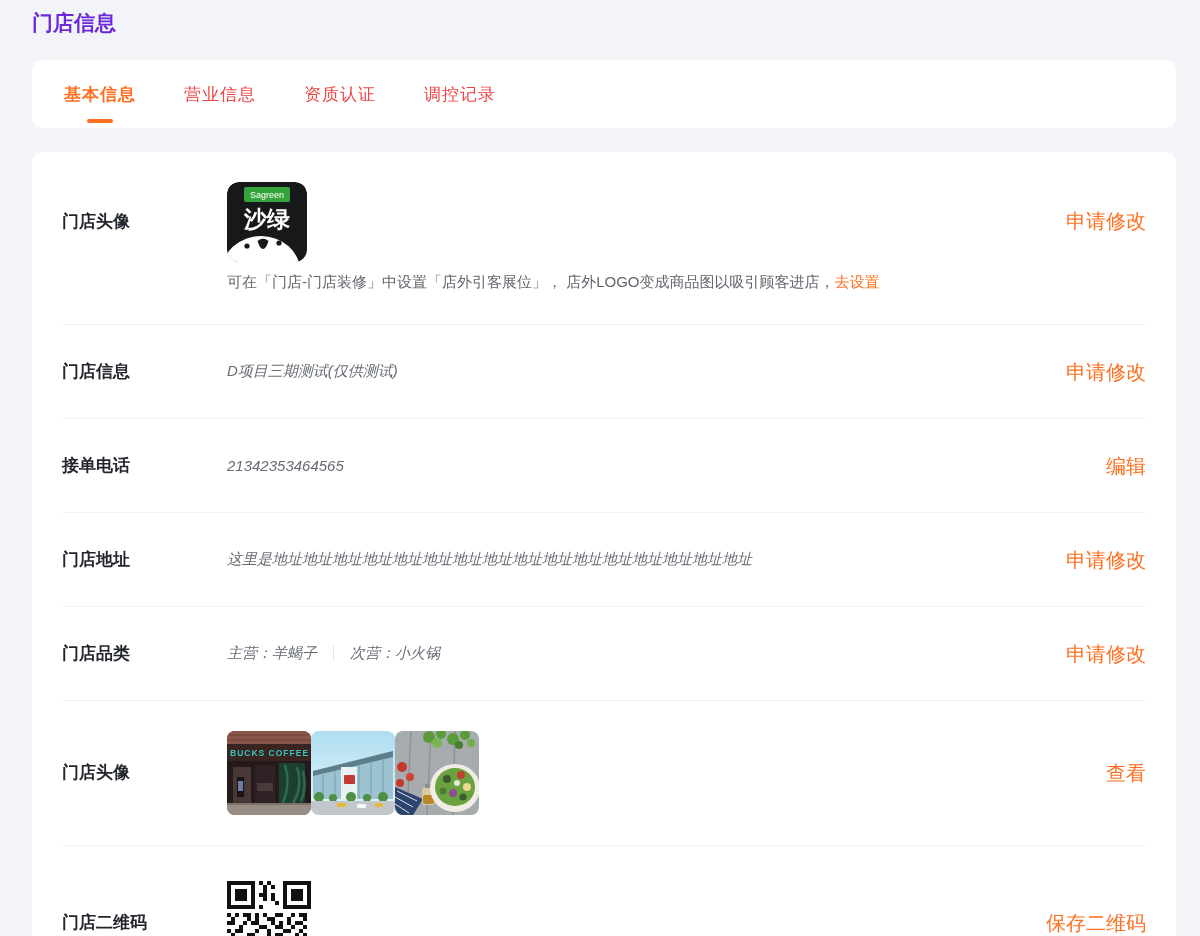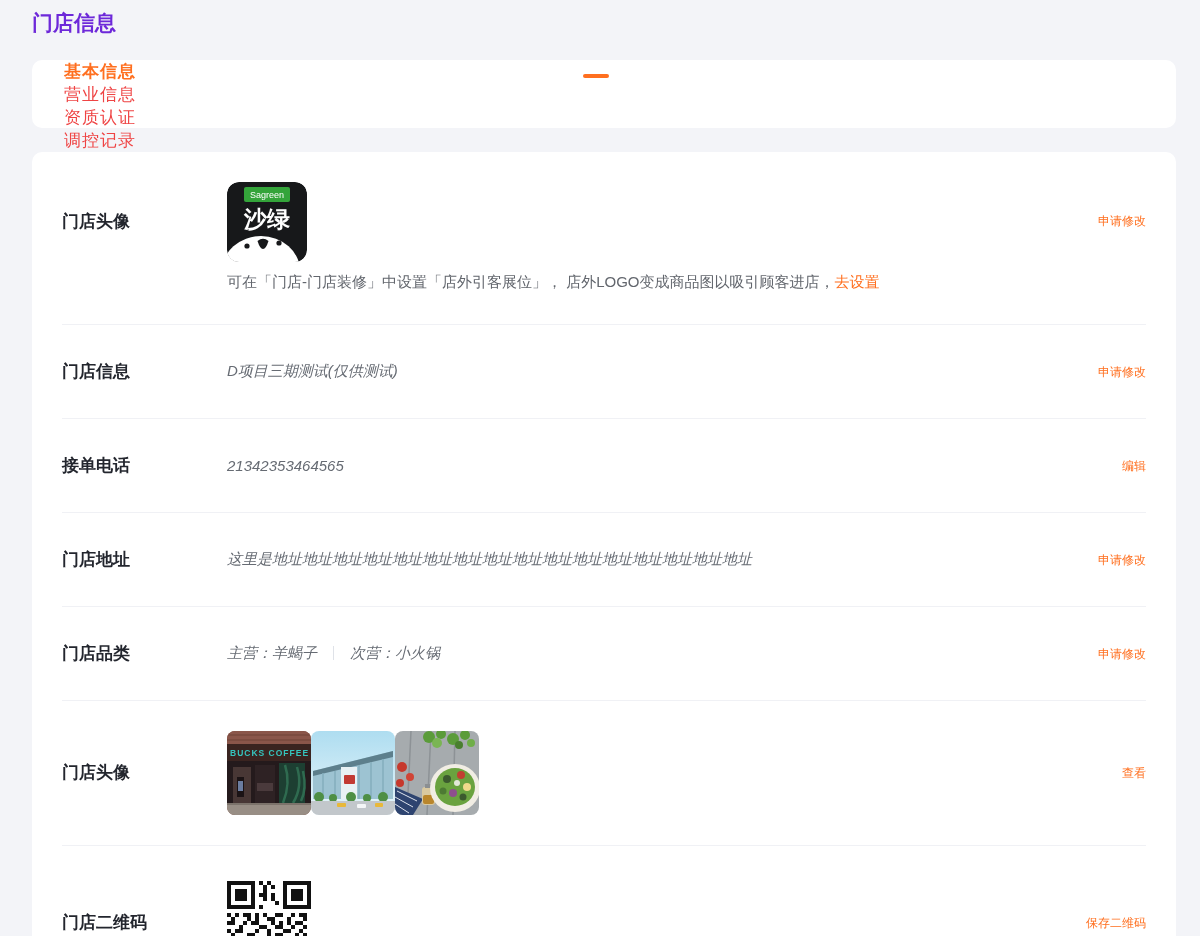--- a/index.html
+++ b/index.html
@@ -15,21 +15,20 @@
     font-weight:700;
     color:#6d28d9;
     line-height:29px;
   }
   .card { background:#fff; border-radius:10px; }
   .tabs-card {
     margin:23px 24px 0 32px;
     width:1144px; height:68px;
     display:flex; align-items:stretch;
     padding-left:32px;
-    flex-direction:column;
   }
   .tab {
     display:flex; align-items:center;
     margin-right:48px;
     font-size:17px; color:#ef4444;
     position:relative; cursor:pointer;
     letter-spacing:1px;
   }
   .tab.active { color:#ff6f1f; font-weight:600; }
   .tab.active::after {
@@ -47,21 +46,21 @@
   .row { display:flex; align-items:center; min-height:94px; }
   .row + .row { border-top:1px solid #f0f1f5; }
   .row-label {
     width:165px; flex-shrink:0;
     font-size:17px; font-weight:600; color:#23262e;
     line-height:24px;
   }
   .row-value { flex:1; font-size:15px; color:#666b73; margin-right:24px;font-style:italic; }
   .row-action {
     margin-left:auto; flex-shrink:0;
-    font-size:12px; color:#ff6f1f;
+    font-size:20px; color:#ff6f1f;
     cursor:pointer; text-decoration:none;
     line-height:22px;
   }
   
   .avatar-row { align-items:flex-start; padding:30px 0 32px; }
   .avatar-row .row-label { margin-top:28px; }
   .avatar-row .row-action { margin-top:28px; }
   .row-main { flex:1; margin-right:24px; }
   .logo-wrap { width:84px; height:80px; display:block; }
   .desc { margin-top:9px; font-size:15px; color:#62666d; line-height:21px; }

